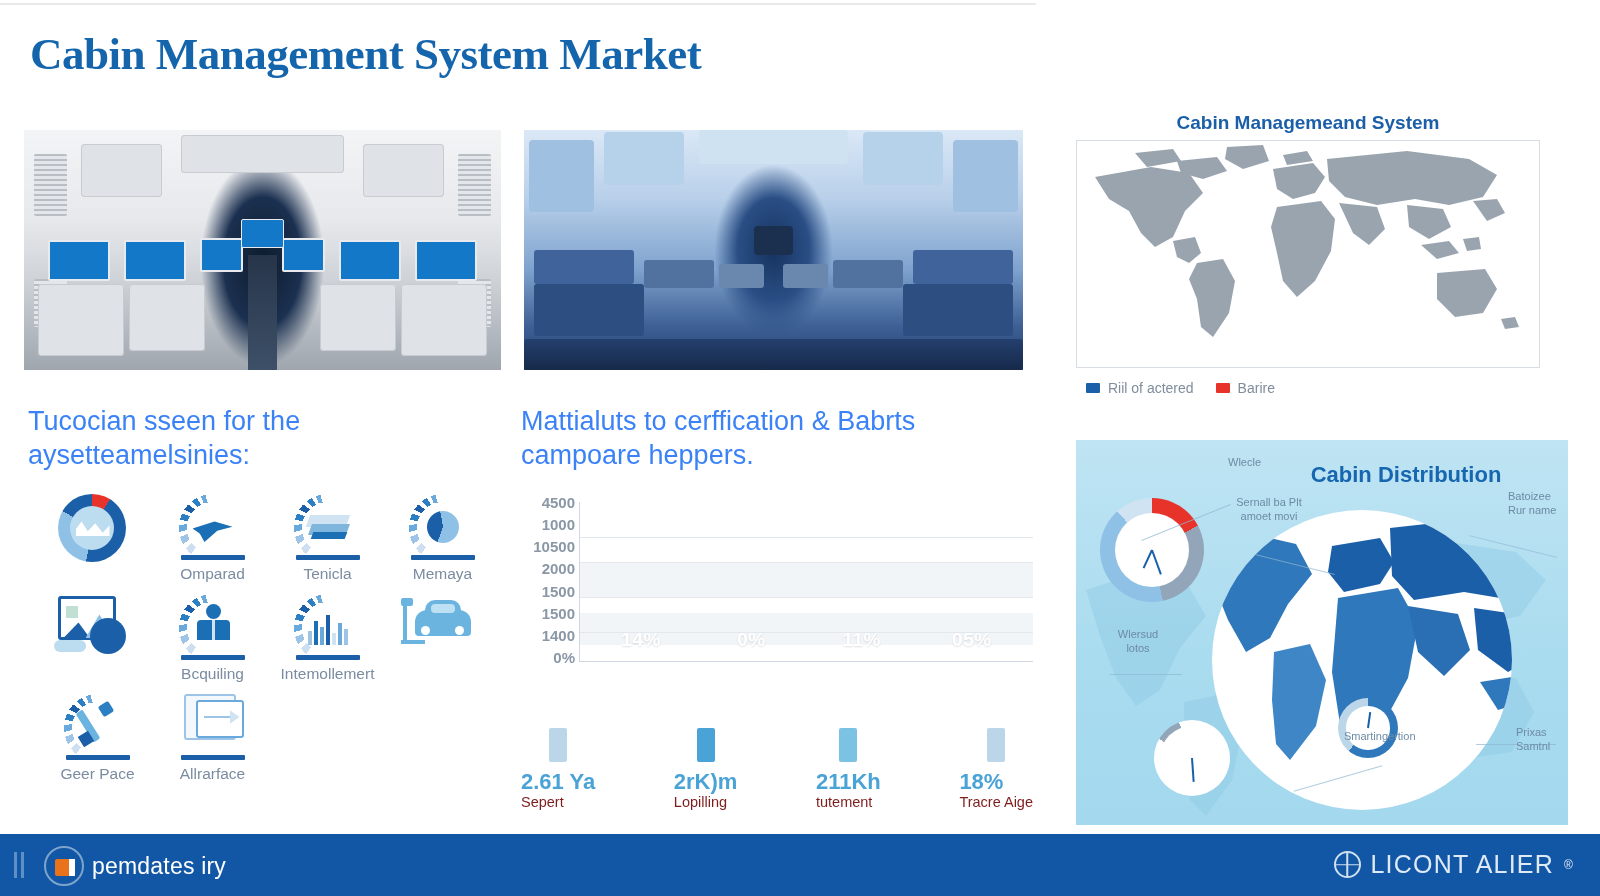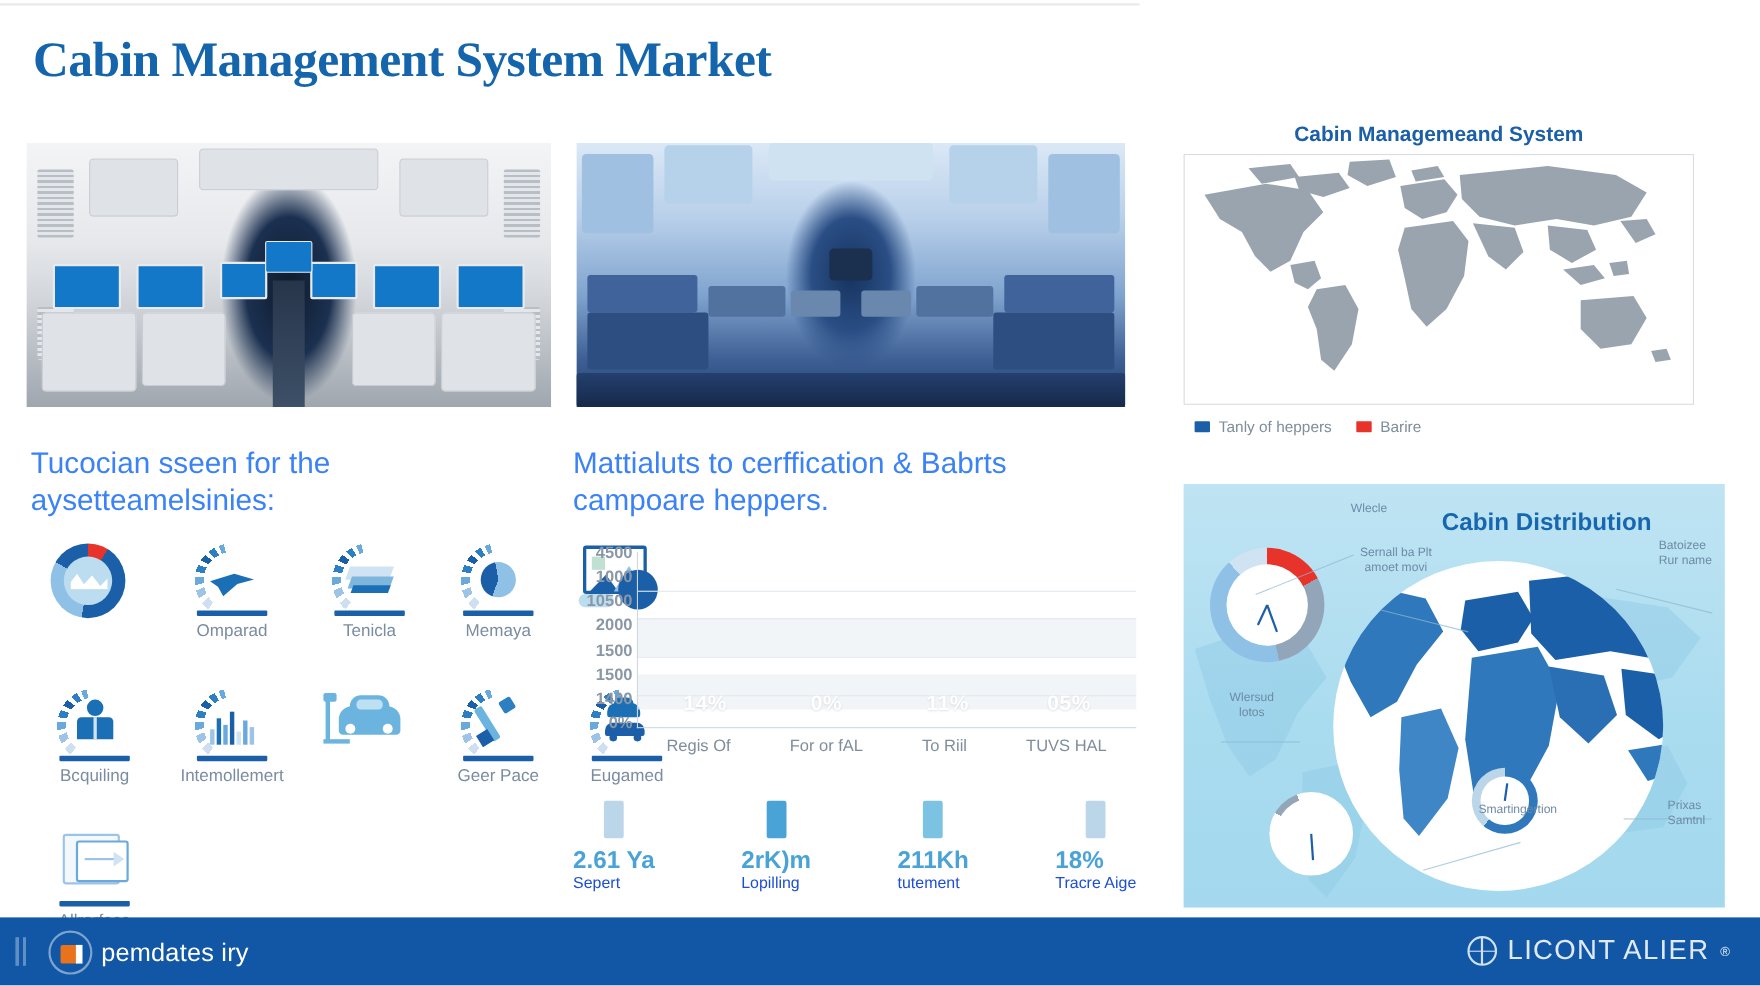--- a/index.html
+++ b/index.html
@@ -72,23 +72,23 @@
     position: absolute;
     font-size: 27px; line-height: 1.27; color: #3b82f6; font-weight: 400;
   }
   .lede-a { left: 28px; top: 404px; width: 440px; }
   .lede-b { left: 521px; top: 404px; width: 460px; }
 
   
   .icon-grid {
     position: absolute; left: 40px; top: 492px;
     width: 460px; display: grid;
-    grid-template-columns: repeat(5, 1fr);
+    grid-template-columns: repeat(4, 1fr);
     grid-auto-rows: 100px;
-    column-gap: 0px; row-gap: 0px; gap: 32px;
+    column-gap: 0px; row-gap: 0px;
   }
   .icon-cell {
     display: flex; flex-direction: column; align-items: center;
     justify-content: flex-start;
   }
   .icon-art { width: 78px; height: 62px; position: relative; }
   .icon-rule {
     width: 64px; height: 5px; background: #1b5fa8; margin-top: 1px;
     border-radius: 1px;
   }
@@ -159,21 +159,21 @@
   }
 
   
   .stats {
     position: absolute; left: 521px; top: 728px; width: 512px;
     display: flex; justify-content: space-between;
   }
   .stat { display: flex; align-items: center; gap: 8px; flex-direction: column; }
   .stat-sw { width: 18px; height: 34px; border-radius: 2px; }
   .stat-num { font-size: 22px; font-weight: bold; color: #4aa3d6; line-height: 1.05; white-space: nowrap; }
-  .stat-cap { font-size: 14.5px; color: #1d4ed8; line-height: 1.1; white-space: nowrap; }
+  .stat-cap { font-size: 14.5px; color: #7f1d1d; line-height: 1.1; white-space: nowrap; }
 
   
   .map-title {
     position: absolute; left: 1078px; top: 112px; width: 460px;
     text-align: center; font-size: 19px; font-weight: bold; color: #1b5fa8;
   }
   .map-card {
     position: absolute; left: 1076px; top: 140px; width: 464px; height: 228px;
     border: 1px solid #d8dde3; background: #ffffff; overflow: hidden;
   }
@@ -416,34 +416,20 @@
       <div class="glyph" style="top:58%">
         <div style="position:absolute;left:6px;top:-2px;width:8px;height:34px;background:#6cb4e0;transform:rotate(-32deg);border-radius:2px;"></div>
         <div style="position:absolute;left:22px;top:-8px;width:12px;height:12px;background:#2d7fc4;transform:rotate(-32deg);border-radius:2px;"></div>
         <div style="position:absolute;left:2px;top:22px;width:12px;height:12px;background:#1b5fa8;transform:rotate(-32deg);"></div>
       </div>
     </div>
     <div class="icon-rule"></div>
     <div class="icon-label">Geer Pace</div>
   </div>
 
-  <div class="icon-cell">
-    <div class="icon-art">
-      <div class="gauge"></div>
-      <div class="glyph" style="top:58%;width:44px">
-        <div style="position:absolute;left:4px;top:-4px;width:30px;height:13px;background:#1b6fb5;border-radius:8px 8px 2px 2px;"></div>
-        <div style="position:absolute;left:10px;top:-9px;width:18px;height:8px;background:#1b6fb5;border-radius:6px 6px 0 0;"></div>
-        <div style="position:absolute;left:2px;top:14px;width:36px;height:12px;background:#1b5fa8;border-radius:7px 7px 2px 2px;"></div>
-        <div style="position:absolute;left:6px;top:24px;width:7px;height:7px;border-radius:50%;background:#1b5fa8;"></div>
-        <div style="position:absolute;left:28px;top:24px;width:7px;height:7px;border-radius:50%;background:#1b5fa8;"></div>
-      </div>
-    </div>
-    <div class="icon-rule"></div>
-    <div class="icon-label">Eugamed</div>
-  </div>
 
   <div class="icon-cell">
     <div class="icon-art">
       <div style="position:absolute;left:10px;top:2px;width:52px;height:46px;border:2px solid #9dc4e6;border-radius:3px;background:#f2f8fc;"></div>
       <div style="position:absolute;left:22px;top:8px;width:48px;height:38px;border:2px solid #6aa9dc;border-radius:3px;background:#ffffff;"></div>
       <div style="position:absolute;left:30px;top:24px;width:30px;height:2px;background:#9dc4e6;"></div>
       <div style="position:absolute;left:56px;top:18px;width:10px;height:14px;background:#cfe3f2;
         clip-path:polygon(0 0,100% 50%,0 100%);"></div>
     </div>
     <div class="icon-rule"></div>
@@ -494,26 +480,20 @@
         </div>
         <div class="group">
           <div class="bar s0" style="height:72%"></div>
           <div class="bar s1" style="height:68%"></div>
           <div class="bar s2" style="height:90%"></div>
           <span class="barlabel">05%</span>
         </div>
       </div>
     </div>
 
-    <div class="xlabels">
-      <span>Regis Of</span>
-      <span>For or fAL</span>
-      <span>To Riil</span>
-      <span>TUVS HAL</span>
-    </div>
   </div>
 </div>
 
 <div class="stats">
   <div class="stat">
     <span class="stat-sw" style="background:#bcd6e9"></span>
     <span>
       <span class="stat-num">2.61 Ya</span><br>
       <span class="stat-cap">Sepert</span>
     </span>
@@ -570,21 +550,21 @@
       <path d="M424 178 L438 176 L442 186 L428 188 Z"></path>
 
       <path d="M150 6 L186 4 L192 20 L166 28 L148 18 Z"></path>
     </g>
   </svg>
 </div>
 
 <div class="map-legend">
   <div class="ml-item">
     <span class="ml-sw" style="background:#1b5fa8"></span>
-    <span>Tanly of heppers</span>
+    <span>Riil of actered</span>
   </div>
   <div class="ml-item">
     <span class="ml-sw" style="background:#e8332a"></span>
     <span>Barire</span>
   </div>
 </div>
 
 <div class="info-card">
 
   <svg viewBox="0 0 492 385" width="492" height="385" style="position:absolute;left:0;top:0;opacity:.45">

